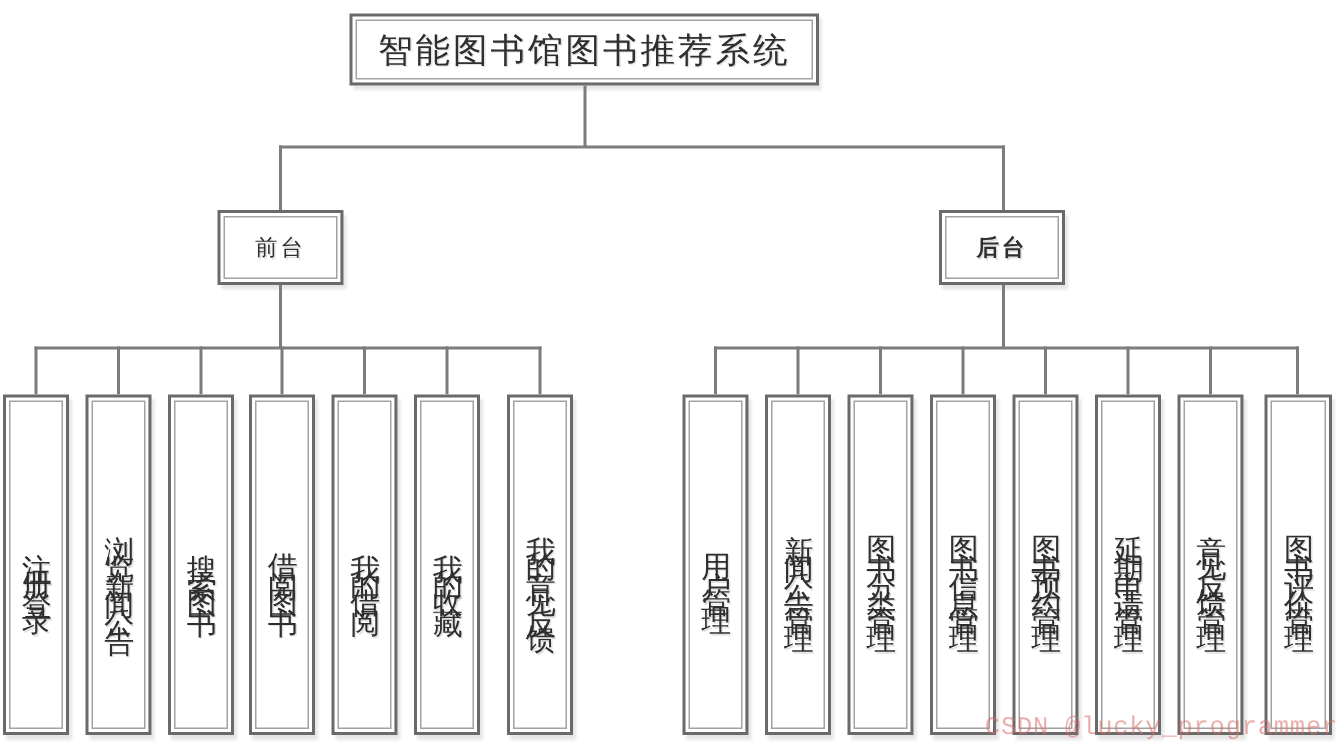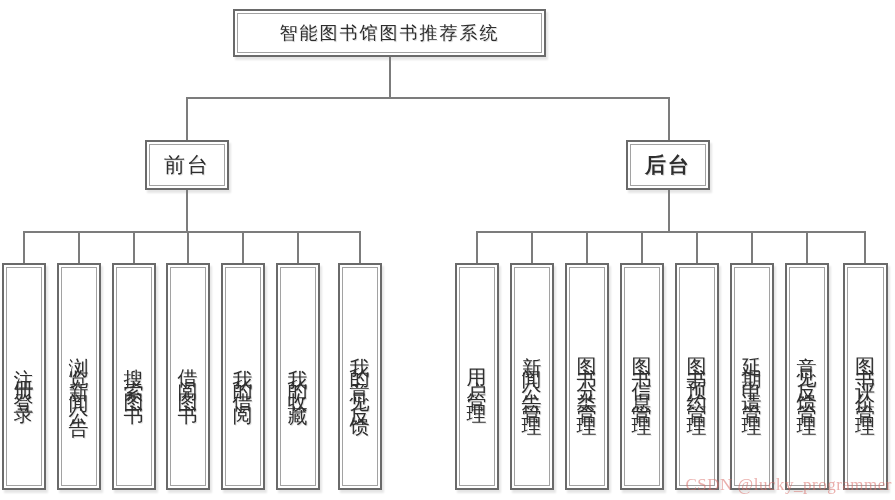--- a/index.html
+++ b/index.html
@@ -6,33 +6,33 @@
   #stage{
     position:relative;width:895px;height:500px;background:#ffffff;overflow:hidden;
     font-family:"Liberation Serif","DejaVu Serif",serif;color:#2e2e2e;
   }
   .node{
     position:absolute;background:#fff;border:2px solid #6a6a6a;
     box-shadow:inset 0 0 0 2px #ffffff, inset 0 0 0 3px #a2a2a2, 2px 3px 2px rgba(0,0,0,0.10);
     display:flex;align-items:center;justify-content:center;box-sizing:border-box;
     text-shadow:1px 1px 0 rgba(0,0,0,0.12);
   }
-  .root{left:233px;top:9px;width:313px;height:48px;font-size:18px;letter-spacing:2px;}
-  .branch{width:84px;height:50px;top:140px;font-size:21px;letter-spacing:2px;}
+  .root{left:233px;top:9px;width:313px;height:48px;font-size:23px;letter-spacing:2px;}
+  .branch{width:84px;height:50px;top:140px;font-size:15px;letter-spacing:2px;}
   .leaf{top:263px;width:44px;height:227px;font-size:20px;}
   .vtext{
     writing-mode:vertical-rl;text-orientation:upright;
     letter-spacing:12px;line-height:44px;text-align:center;
   }
   .line{position:absolute;background:#7c7c7c;}
   .h{height:2px;}
   .v{width:2px;}
   .watermark{
     position:absolute;right:3px;bottom:5px;z-index:5;
-    font-family:Liberation Serif, serif;
+    font-family:Liberation Mono, monospace;
     font-size:17px;color:rgba(216,110,104,0.55);letter-spacing:0.5px;
     text-shadow:none;
   }
 </style>
 </head>
 <body>
 
 <div id="stage">
 
   <div class="node root">智能图书馆图书推荐系统</div>

